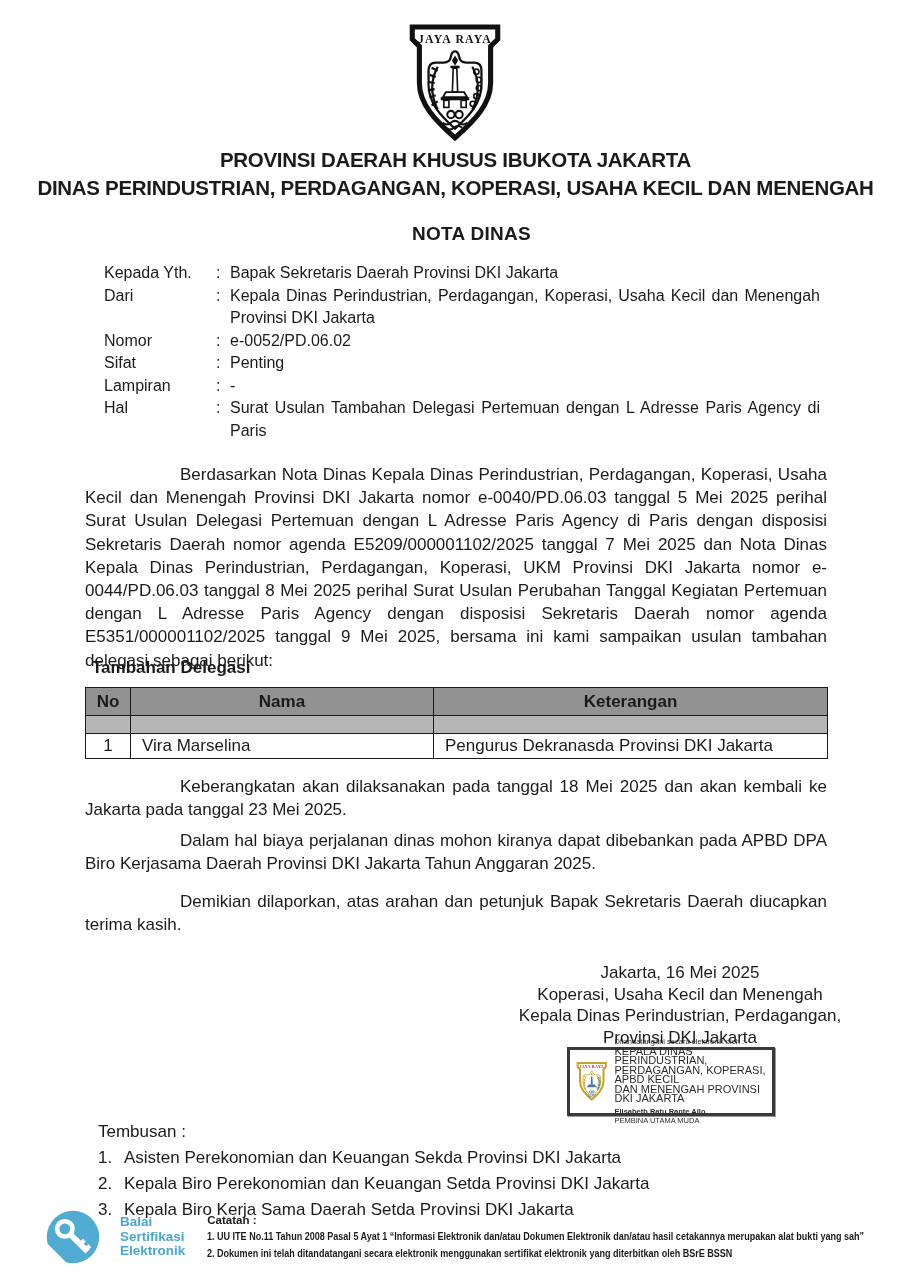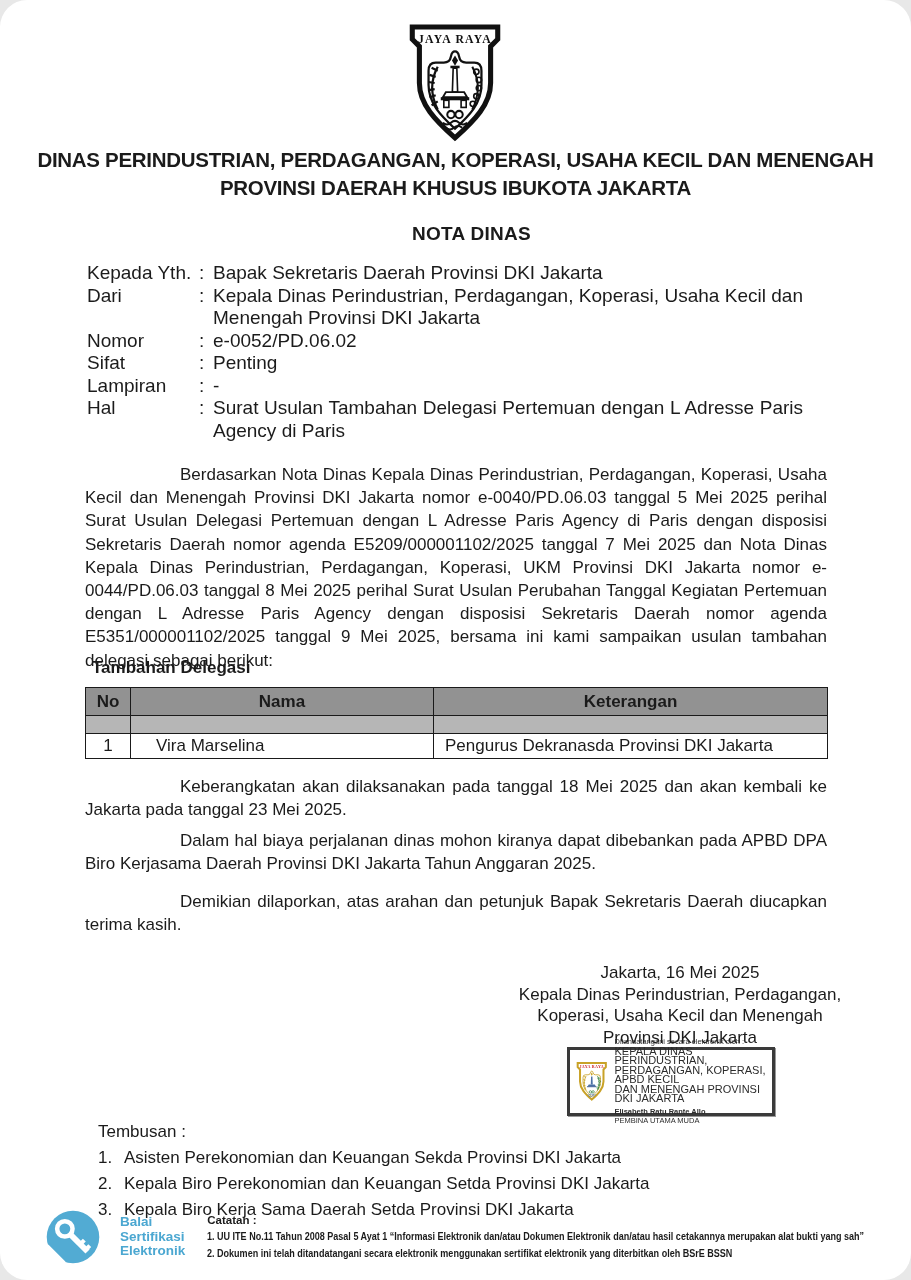--- a/index.html
+++ b/index.html
@@ -1,49 +1,48 @@
 <!DOCTYPE html>
 <html><head>
 <meta charset="utf-8">
 <style>
   html,body{margin:0;padding:0;background:#e8e8e8;}
   .page{
     position:relative;width:911px;height:1280px;background:#ffffff;
     font-family:"Liberation Sans",sans-serif;color:#1b1b1b;overflow:hidden;
     margin:0 auto;
-    border-radius:27px;
   }
   
   .crest{position:absolute;left:402px;top:24px;width:106px;height:118px;}
   
   .agency{position:absolute;left:0;top:146px;width:911px;text-align:center;
     font-weight:bold;font-size:20.5px;line-height:28px;letter-spacing:-0.3px;white-space:nowrap;}
   .nota-title{position:absolute;left:16px;top:223px;width:911px;text-align:center;
     font-weight:bold;font-size:19px;letter-spacing:0.3px;}
   
-  .fields{position:absolute;left:87px;top:262px;width:740px;
+  .fields{position:absolute;left:104px;top:262px;width:740px;
     display:grid;grid-template-columns:112px 14px 590px;align-items:start;
-    font-size:19px;line-height:22.5px;}
+    font-size:16px;line-height:22.5px;}
   .fields .val{text-align:justify;}
   
   .para{position:absolute;left:85px;width:742px;font-size:17px;line-height:23.2px;
     text-align:justify;text-indent:95px;}
   .p1{top:463px;}
   .p2{top:775px;}
   .p3{top:829px;}
   .p4{top:890px;}
   
   .table-title{position:absolute;left:92px;top:658px;font-weight:bold;font-size:17px;}
   table.delegates{position:absolute;left:85px;top:687px;width:742px;
     border-collapse:collapse;table-layout:fixed;font-size:17px;}
   table.delegates th,table.delegates td{border:1.5px solid #1a1a1a;padding:2px 6px;}
   table.delegates th{background:#929292;font-weight:bold;text-align:center;height:23px;}
   table.delegates tr.spacer td{background:#b6b6b6;height:17px;padding:0;}
   table.delegates td.no{text-align:center;width:45px;}
-  table.delegates td.nama{width:303px;padding-left:25px;}
+  table.delegates td.nama{width:303px;padding-left:11px;}
   table.delegates td.ket{width:394px;padding-left:11px;}
   col.c-no{width:45px;} col.c-nama{width:303px;} col.c-ket{width:394px;}
   
   .sig{position:absolute;left:490px;top:962px;width:380px;text-align:center;
     font-size:17px;line-height:21.5px;}
   .stamp{position:absolute;left:567px;top:1047px;width:192px;height:63px;
     border:3px solid #3a3a3a;background:#fff;display:flex;align-items:center;
     padding:0 5px;gap:6px;box-shadow:1px 1px 0 #999;}
   .stamp-text{font-size:7.5px;line-height:9.5px;color:#2b2b2b;}
   .stamp-text .caps{font-weight:normal;font-size:11px;}
@@ -90,22 +89,22 @@
     <circle cx="73.5" cy="63" r="2.6" fill="none" stroke="#111" stroke-width="1.6"></circle>
     <circle cx="71" cy="71" r="2.6" fill="none" stroke="#111" stroke-width="1.6"></circle>
     <circle cx="67.5" cy="78.5" r="2.6" fill="none" stroke="#111" stroke-width="1.6"></circle>
 
     <circle cx="46" cy="89" r="3.6" fill="none" stroke="#111" stroke-width="2"></circle>
     <circle cx="54" cy="89" r="3.6" fill="none" stroke="#111" stroke-width="2"></circle>
     <path d="M38,97 q4,3.5 8,0 t8,0 t8,0 M41,102 q4,3.5 8,0 t8,0" fill="none" stroke="#111" stroke-width="2"></path>
   </svg>
 
   <div class="agency">
+    <div>PROVINSI DAERAH KHUSUS IBUKOTA JAKARTA</div>
     <div>DINAS PERINDUSTRIAN, PERDAGANGAN, KOPERASI, USAHA KECIL DAN MENENGAH</div>
-    <div>PROVINSI DAERAH KHUSUS IBUKOTA JAKARTA</div>
   </div>
 
   <div class="nota-title">NOTA DINAS</div>
 
   <div class="fields">
     <div>Kepada Yth.</div>
     <div>:</div>
     <div class="val">Bapak Sekretaris Daerah Provinsi DKI Jakarta</div>
 
     <div>Dari</div>
@@ -157,22 +156,22 @@
     </tr>
   </tbody>
     </table>
 
   <div class="para p2">Keberangkatan akan dilaksanakan pada tanggal 18 Mei 2025 dan akan kembali ke Jakarta pada tanggal 23 Mei 2025.</div>
   <div class="para p3">Dalam hal biaya perjalanan dinas mohon kiranya dapat dibebankan pada APBD DPA Biro Kerjasama Daerah Provinsi DKI  Jakarta Tahun Anggaran 2025.</div>
   <div class="para p4">Demikian dilaporkan, atas arahan dan petunjuk Bapak Sekretaris Daerah diucapkan terima kasih.</div>
 
   <div class="sig">
     <div>Jakarta, 16 Mei 2025</div>
+    <div>Koperasi, Usaha Kecil dan Menengah</div>
     <div>Kepala Dinas Perindustrian, Perdagangan,</div>
-    <div>Koperasi, Usaha Kecil dan Menengah</div>
     <div>Provinsi DKI Jakarta</div>
   </div>
 
   <div class="stamp">
     <svg width="48" height="55" viewBox="0 0 100 116">
       <path d="M8,3 H92 V15 L85,22 V58 C85,79 69,95 50,112 C31,95 15,79 15,58 V22 L8,15 Z" fill="#ffffff" stroke="#c9a227" stroke-width="6" stroke-linejoin="miter"></path>
       <text x="50" y="19" text-anchor="middle" class="serif" font-size="12" font-weight="bold" letter-spacing="1" fill="#cc2222">JAYA RAYA</text>
       <path d="M24,46 Q24,38 31,38 L39,38 Q45,38 46,32 Q47,27 50,27 Q53,27 54,32 Q55,38 61,38 L69,38 Q76,38 76,46 L76,60 C76,78 64,90 50,103 C36,90 24,78 24,60 Z" fill="none" stroke="#c9a227" stroke-width="2.5"></path>
       <path d="M50,31 l3,5 -3,5 -3,-5 Z" fill="#c9a227"></path>
       <path d="M48,43 h4 L53,67 h-6 Z" fill="#4a6fa5"></path>

